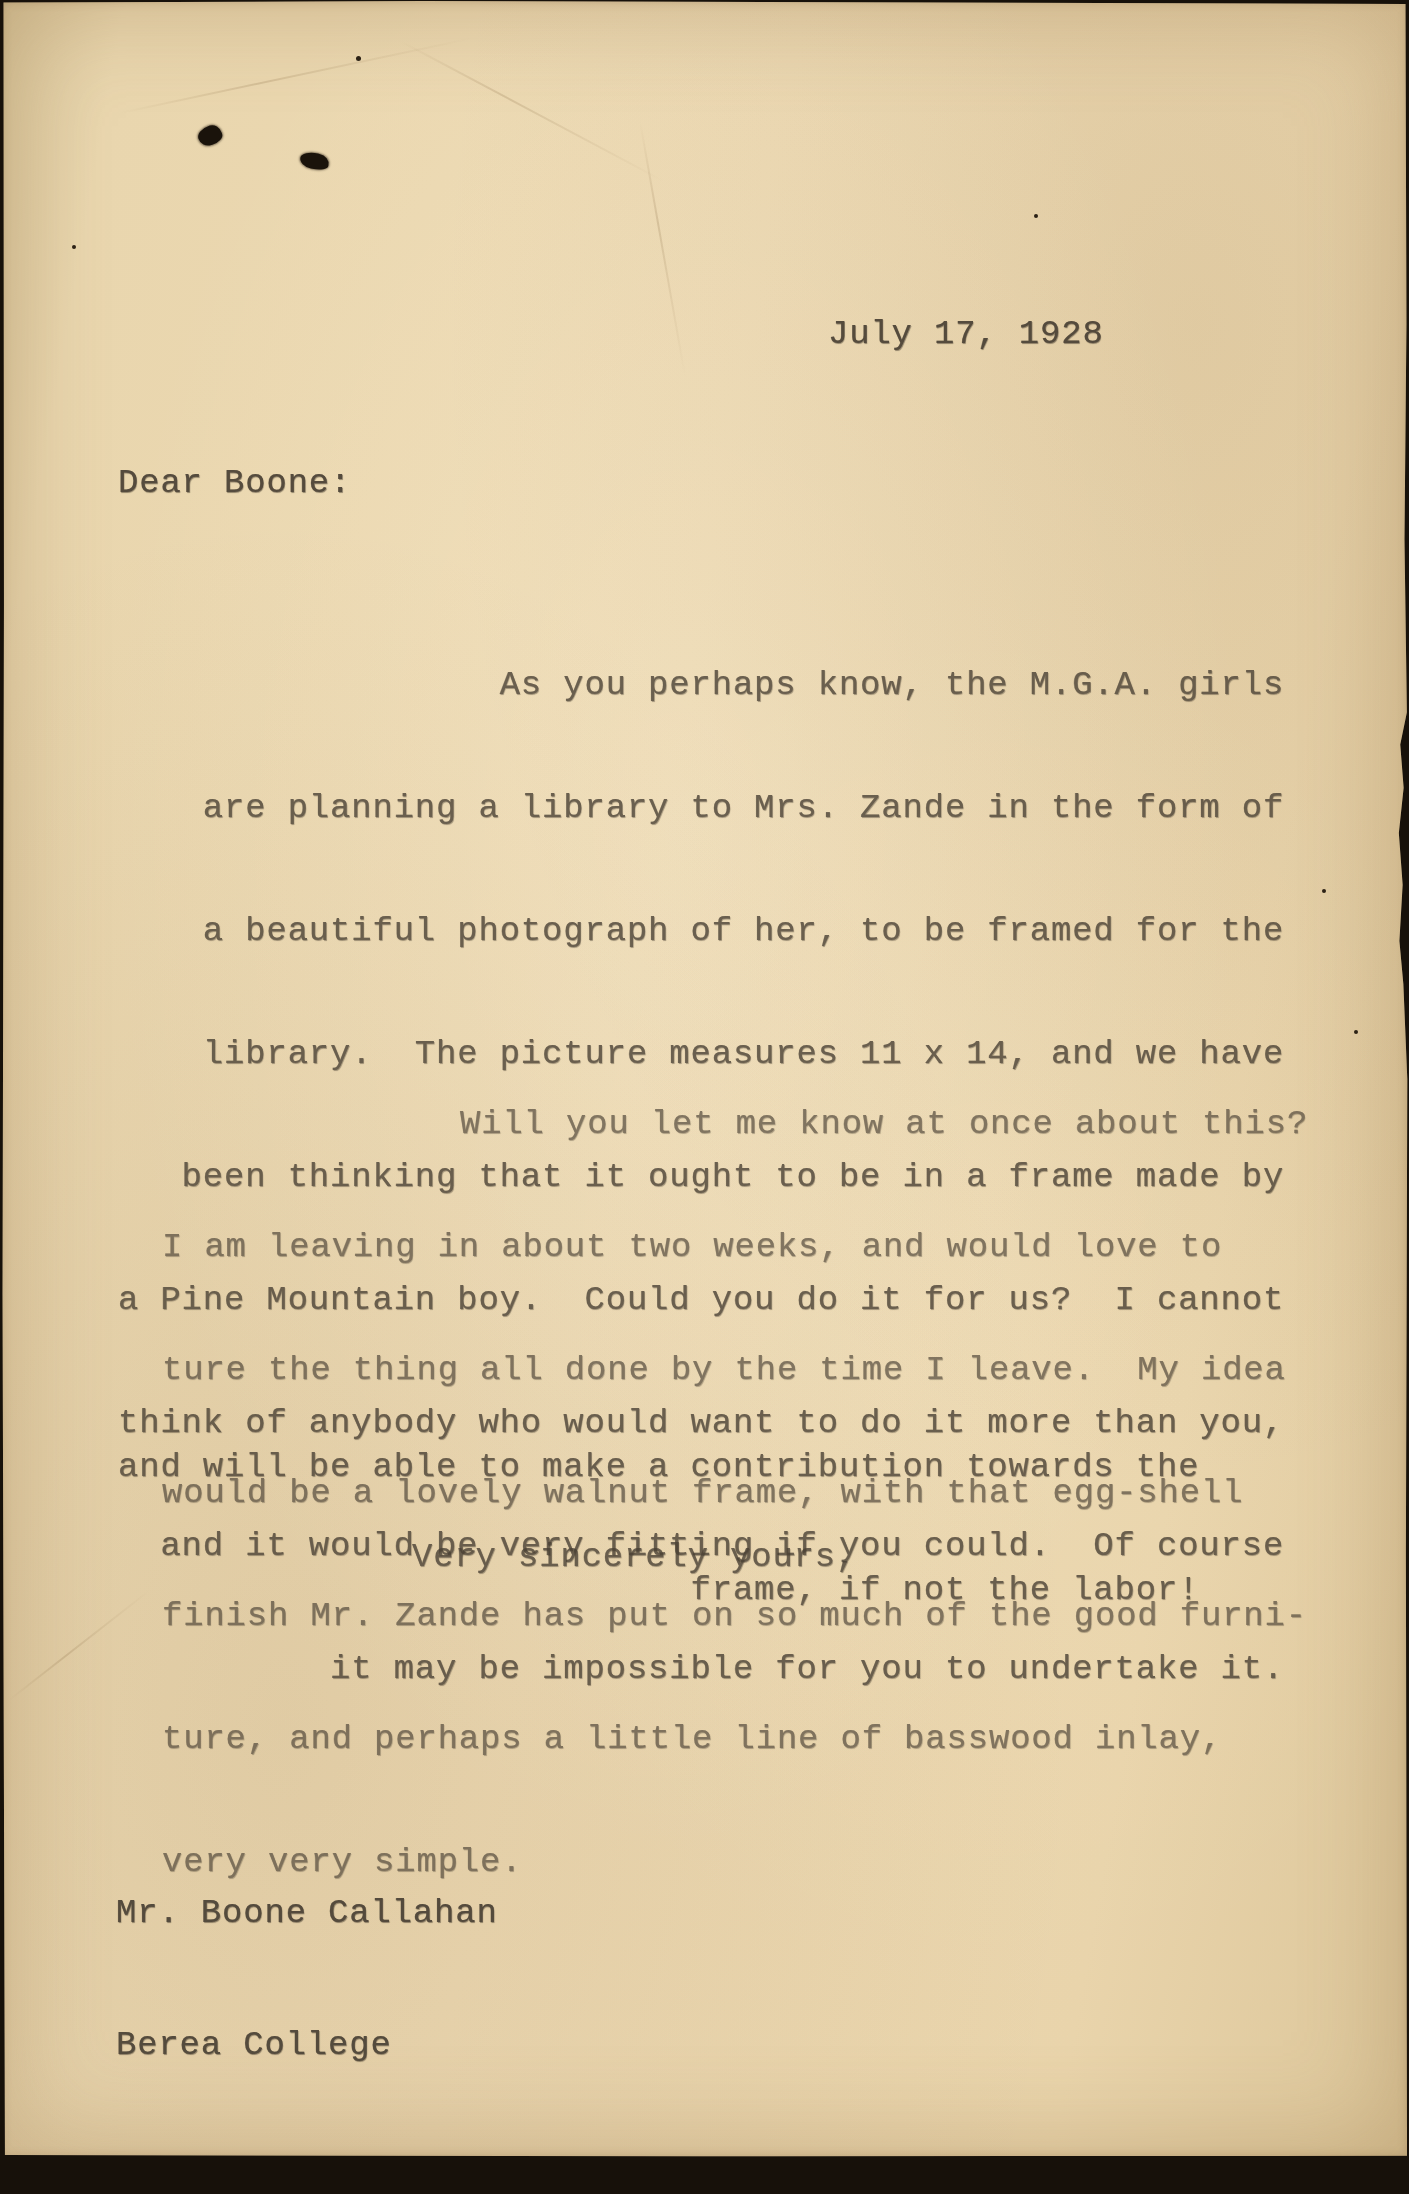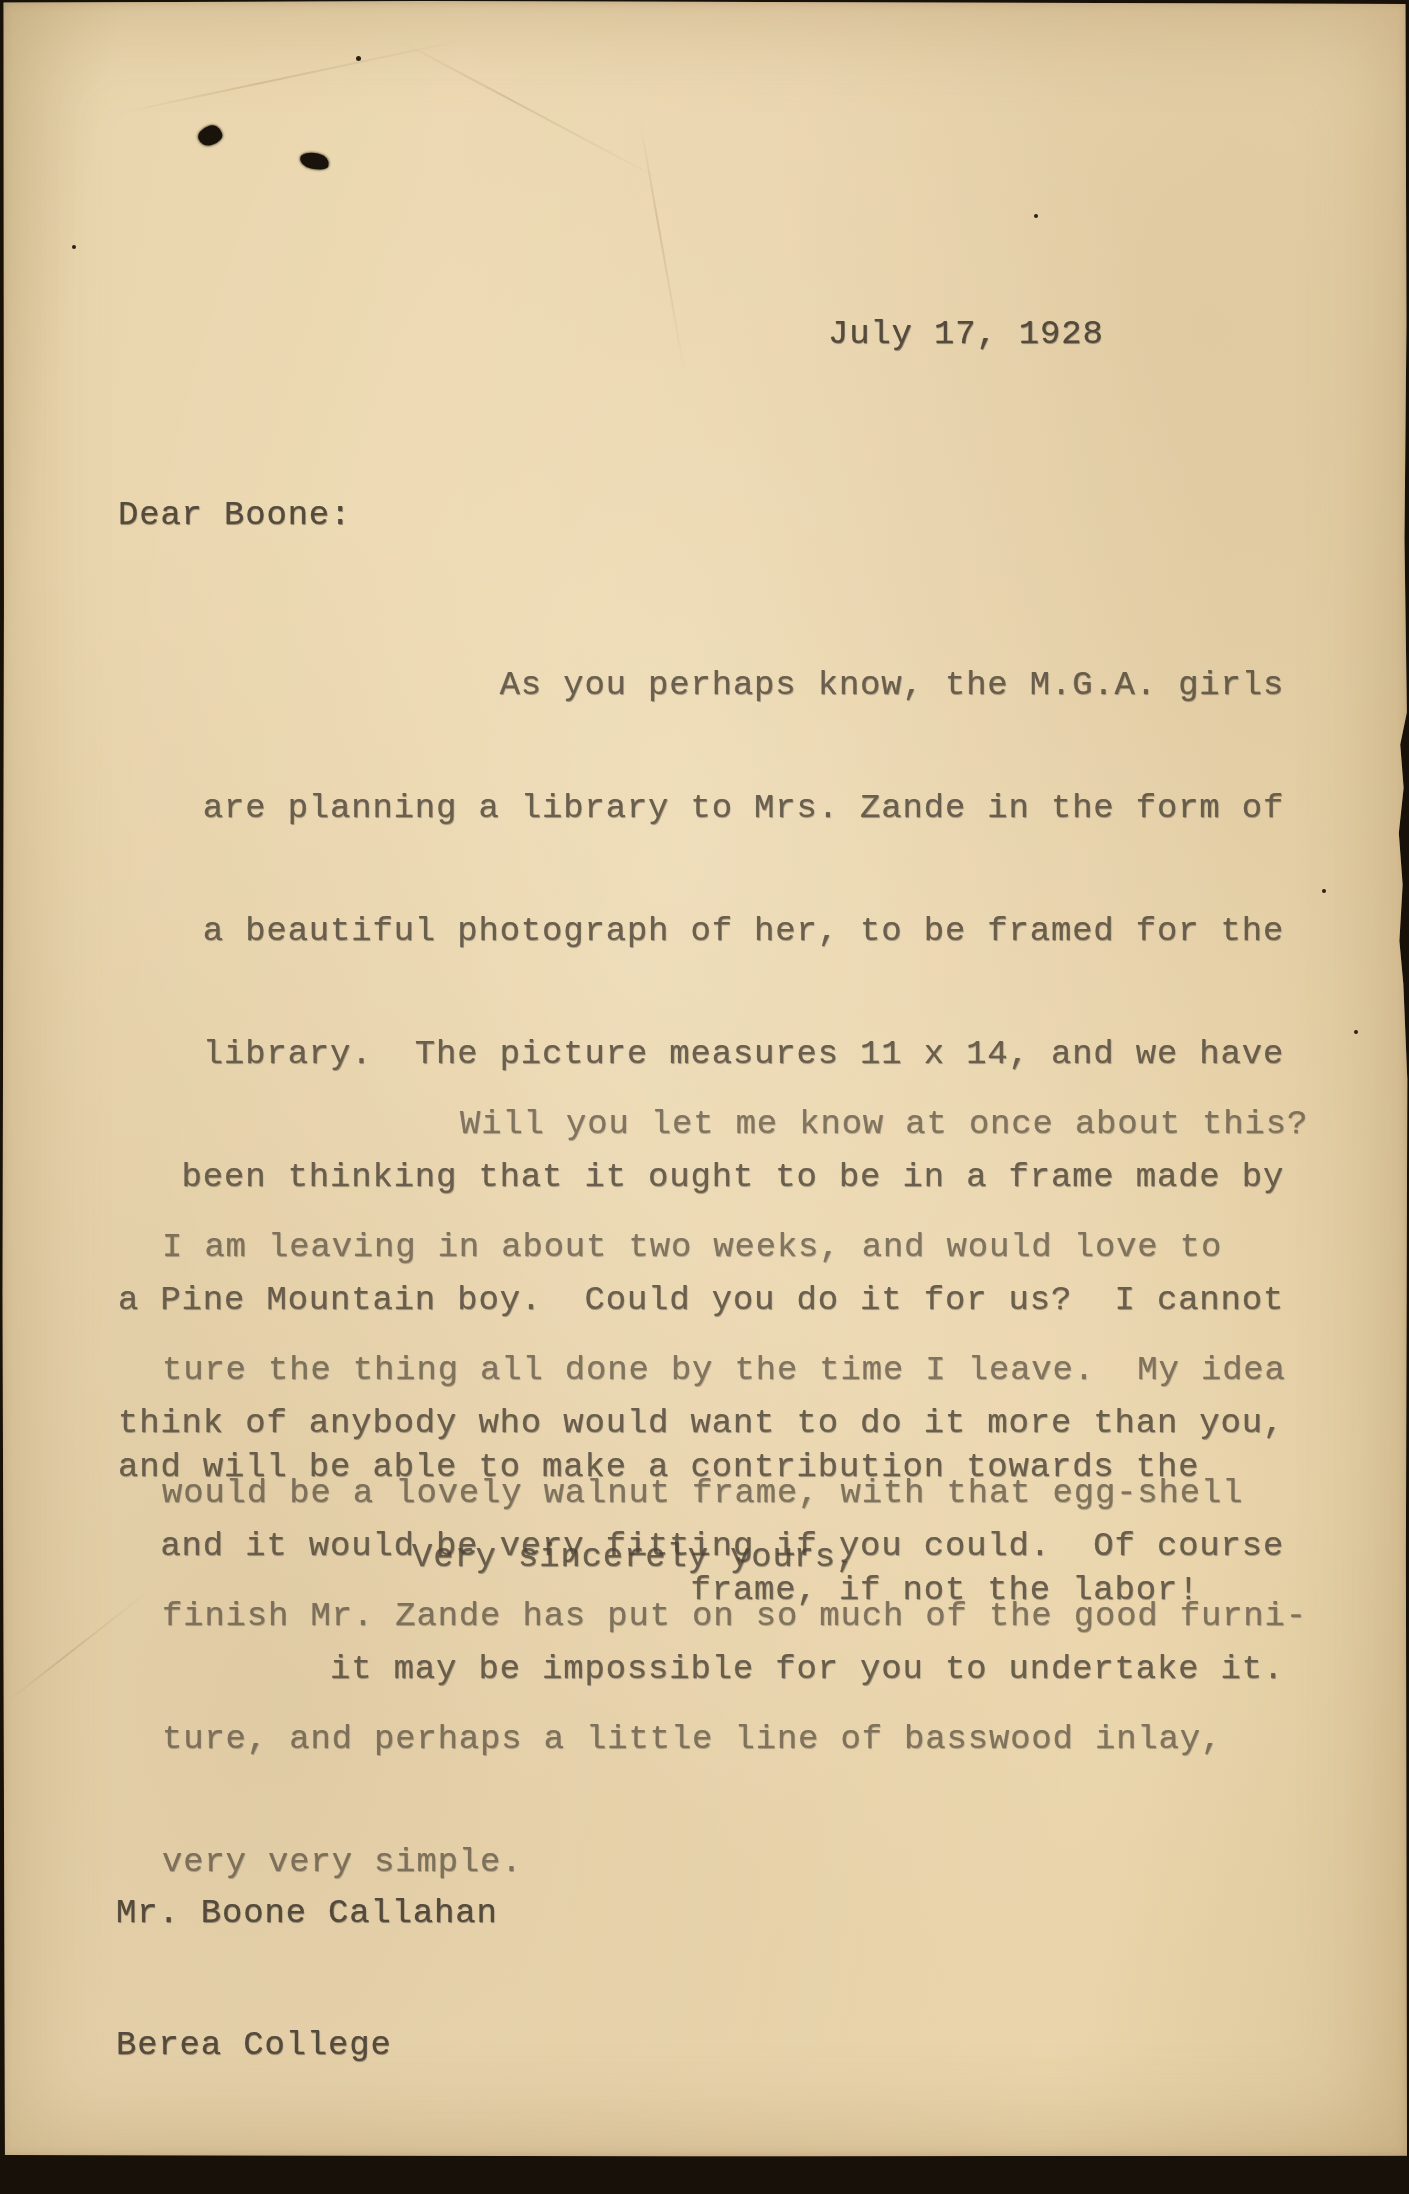--- a/index.html
+++ b/index.html
@@ -51,21 +51,21 @@
     white-space:pre;
     color:#4a4135;
     text-shadow:0.6px 0.6px 0.8px rgba(64,54,42,0.55), -0.3px 0 0.6px rgba(64,54,42,0.35);
     filter:blur(0.35px);
   }
   .ink-dark{opacity:0.93;}
   .ink-mid{opacity:0.80;text-align:right;}
   .ink-light{opacity:0.66;}
   .para .line.first{padding-left:298px;}
   .date-line{left:828px;top:314px;}
-  .salutation{left:118px;top:495px;}
+  .salutation{left:118px;top:463px;}
   .para1{left:118px;top:583px;}
   .para2{left:118px;top:1022px;margin-left:44px;}
   .para3{left:118px;top:1365px;}
   .closing{left:412px;top:1537px;}
   .address{left:116px;top:1803px;line-height:44px;}
 </style>
 </head>
 <body>
 
 <div class="paper">

